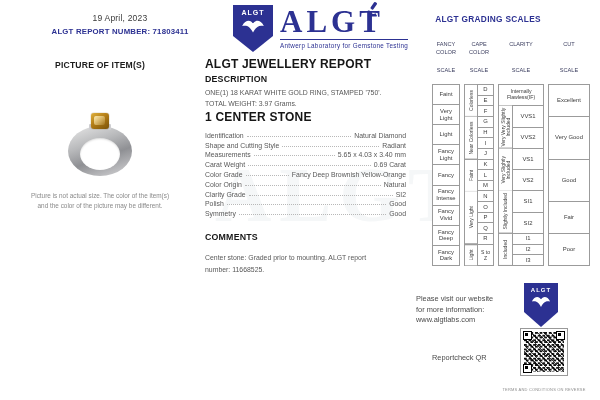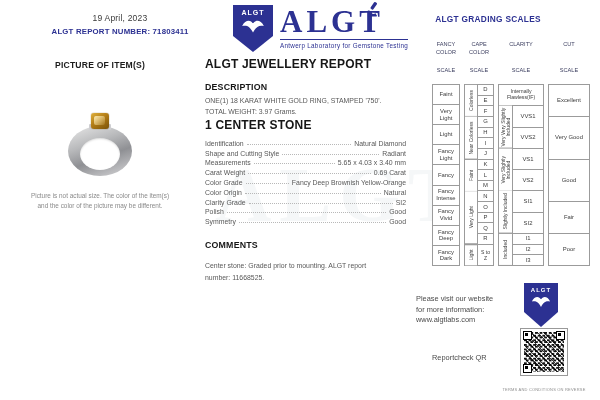--- a/index.html
+++ b/index.html
@@ -132,21 +132,21 @@
   <div class="prong" style="top:24px;left:53px;"></div>
   <div class="gem">
       <div class="gem-facet"></div>
     </div>
 </div>
 <div class="abs pic-caption pre">Picture is not actual size. The color of the item(s)
 and the color of the picture may be different.</div>
 
 <div class="abs main-col">
   <div class="h-title">ALGT JEWELLERY REPORT</div>
-  <div class="h-sec" style="margin-top:11px;">DESCRIPTION</div>
+  <div class="h-sec" style="margin-top:3px;">DESCRIPTION</div>
   <div class="desc-body">
     <div>ONE(1) 18 KARAT WHITE GOLD RING, STAMPED '750'.</div>
     <div>TOTAL WEIGHT: 3.97 Grams.</div>
   </div>
   <div class="h-title stone-head">1 CENTER STONE</div>
   <div class="specs">
     <div class="spec-row">
         <span>Identification</span>
         <span class="spec-leader"></span>
         <span>Natural Diamond</span>

